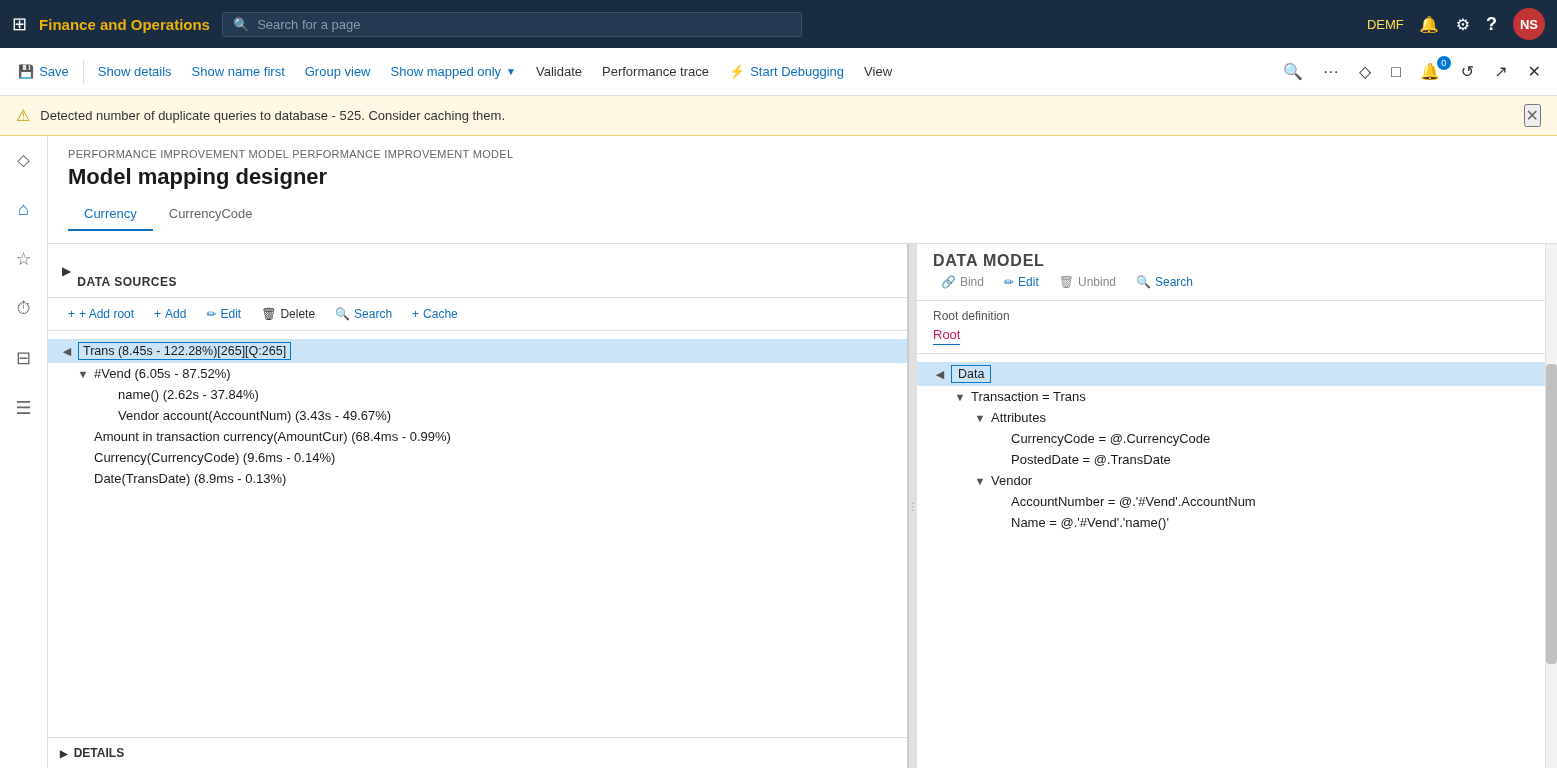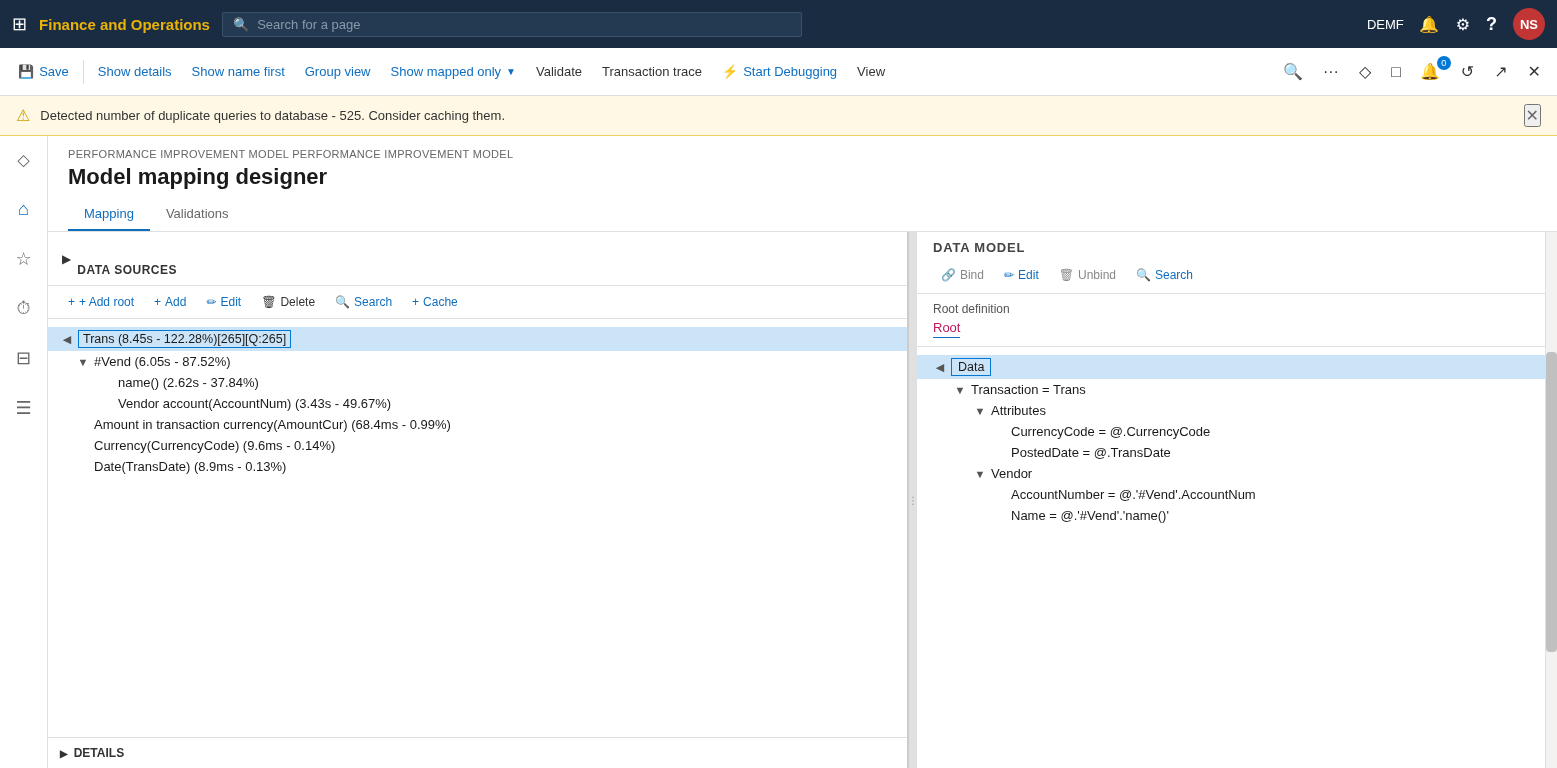--- a/index.html
+++ b/index.html
@@ -130,21 +130,21 @@
     .content-area {
       flex: 1;
       display: flex;
       flex-direction: column;
       background: #fff;
       overflow: hidden;
     }
 
     
     .page-header {
-      padding: 12px 20px 0 20px;
+      padding: 12px 20px 12px 20px;
       border-bottom: 1px solid #e0e0e0;
     }
     .page-breadcrumb {
       font-size: 11px;
       color: #666;
       text-transform: uppercase;
       letter-spacing: 0.3px;
       margin-bottom: 4px;
     }
     .page-title {
@@ -270,26 +270,26 @@
       overflow: hidden;
       position: relative;
     }
 
     
     .dm-header {
       padding: 8px 16px;
       border-bottom: 1px solid #e0e0e0;
     }
     .dm-title {
-      font-size: 13px;
+      font-size: 16px;
       font-weight: 700;
       color: #444;
       text-transform: uppercase;
       letter-spacing: 0.8px;
-      margin-bottom: 10px;
+      margin-bottom: 2px;
     }
     .dm-toolbar {
       display: flex;
       align-items: center;
       gap: 4px;
     }
     .dm-tool-btn {
       display: flex;
       align-items: center;
       gap: 4px;
@@ -367,21 +367,21 @@
 <body>
 
 <div class="top-nav">
   <span class="app-grid-icon">⊞</span>
   <span class="app-title">Finance and Operations</span>
   <div class="search-bar">
     <span>🔍</span>
     <span>Search for a page</span>
   </div>
   <div class="right-icons">
-    <span style="color:#ffffff;font-size:13px;">DEMF</span>
+    <span style="color:#fde047;font-size:13px;">DEMF</span>
     <span class="icon-btn">🔔</span>
     <span class="icon-btn">⚙</span>
     <span class="icon-btn" style="font-size:18px;font-weight:700;">?</span>
     <div class="user-badge">NS</div>
   </div>
 </div>
 
 <div class="toolbar">
   <button class="toolbar-btn">
     <span>💾</span>
@@ -398,21 +398,21 @@
     <span>Group view</span>
   </button>
   <button class="toolbar-btn show-mapped">
     <span>Show mapped only</span>
     <span style="font-size:10px;">▼</span>
   </button>
   <button class="toolbar-btn text-dark">
     <span>Validate</span>
   </button>
   <button class="toolbar-btn text-dark">
-    <span>Transaction trace</span>
+    <span>Performance trace</span>
   </button>
   <button class="toolbar-btn">
     <span>⚡</span>
     <span>Start Debugging</span>
   </button>
   <button class="toolbar-btn text-dark">
     <span>View</span>
   </button>
   <div class="toolbar-right">
     <button class="toolbar-right icon-btn">🔍</button>
@@ -445,22 +445,22 @@
     <span class="side-icon">⊟</span>
     <span class="side-icon">☰</span>
   </div>
 
   <div class="content-area">
 
     <div class="page-header">
       <div class="page-breadcrumb">PERFORMANCE IMPROVEMENT MODEL PERFORMANCE IMPROVEMENT MODEL</div>
       <div class="page-title">Model mapping designer</div>
       <div class="page-tabs">
-        <div class="page-tab active">Mapping</div>
-        <div class="page-tab">Validations</div>
+        <div class="page-tab active">Currency</div>
+        <div class="page-tab">CurrencyCode</div>
       </div>
     </div>
 
     <div class="split-panel">
 
       <div class="left-panel">
 
         <div class="ds-header">
           <span class="ds-expand-btn">▶</span>
           <span class="ds-title">DATA SOURCES</span>

